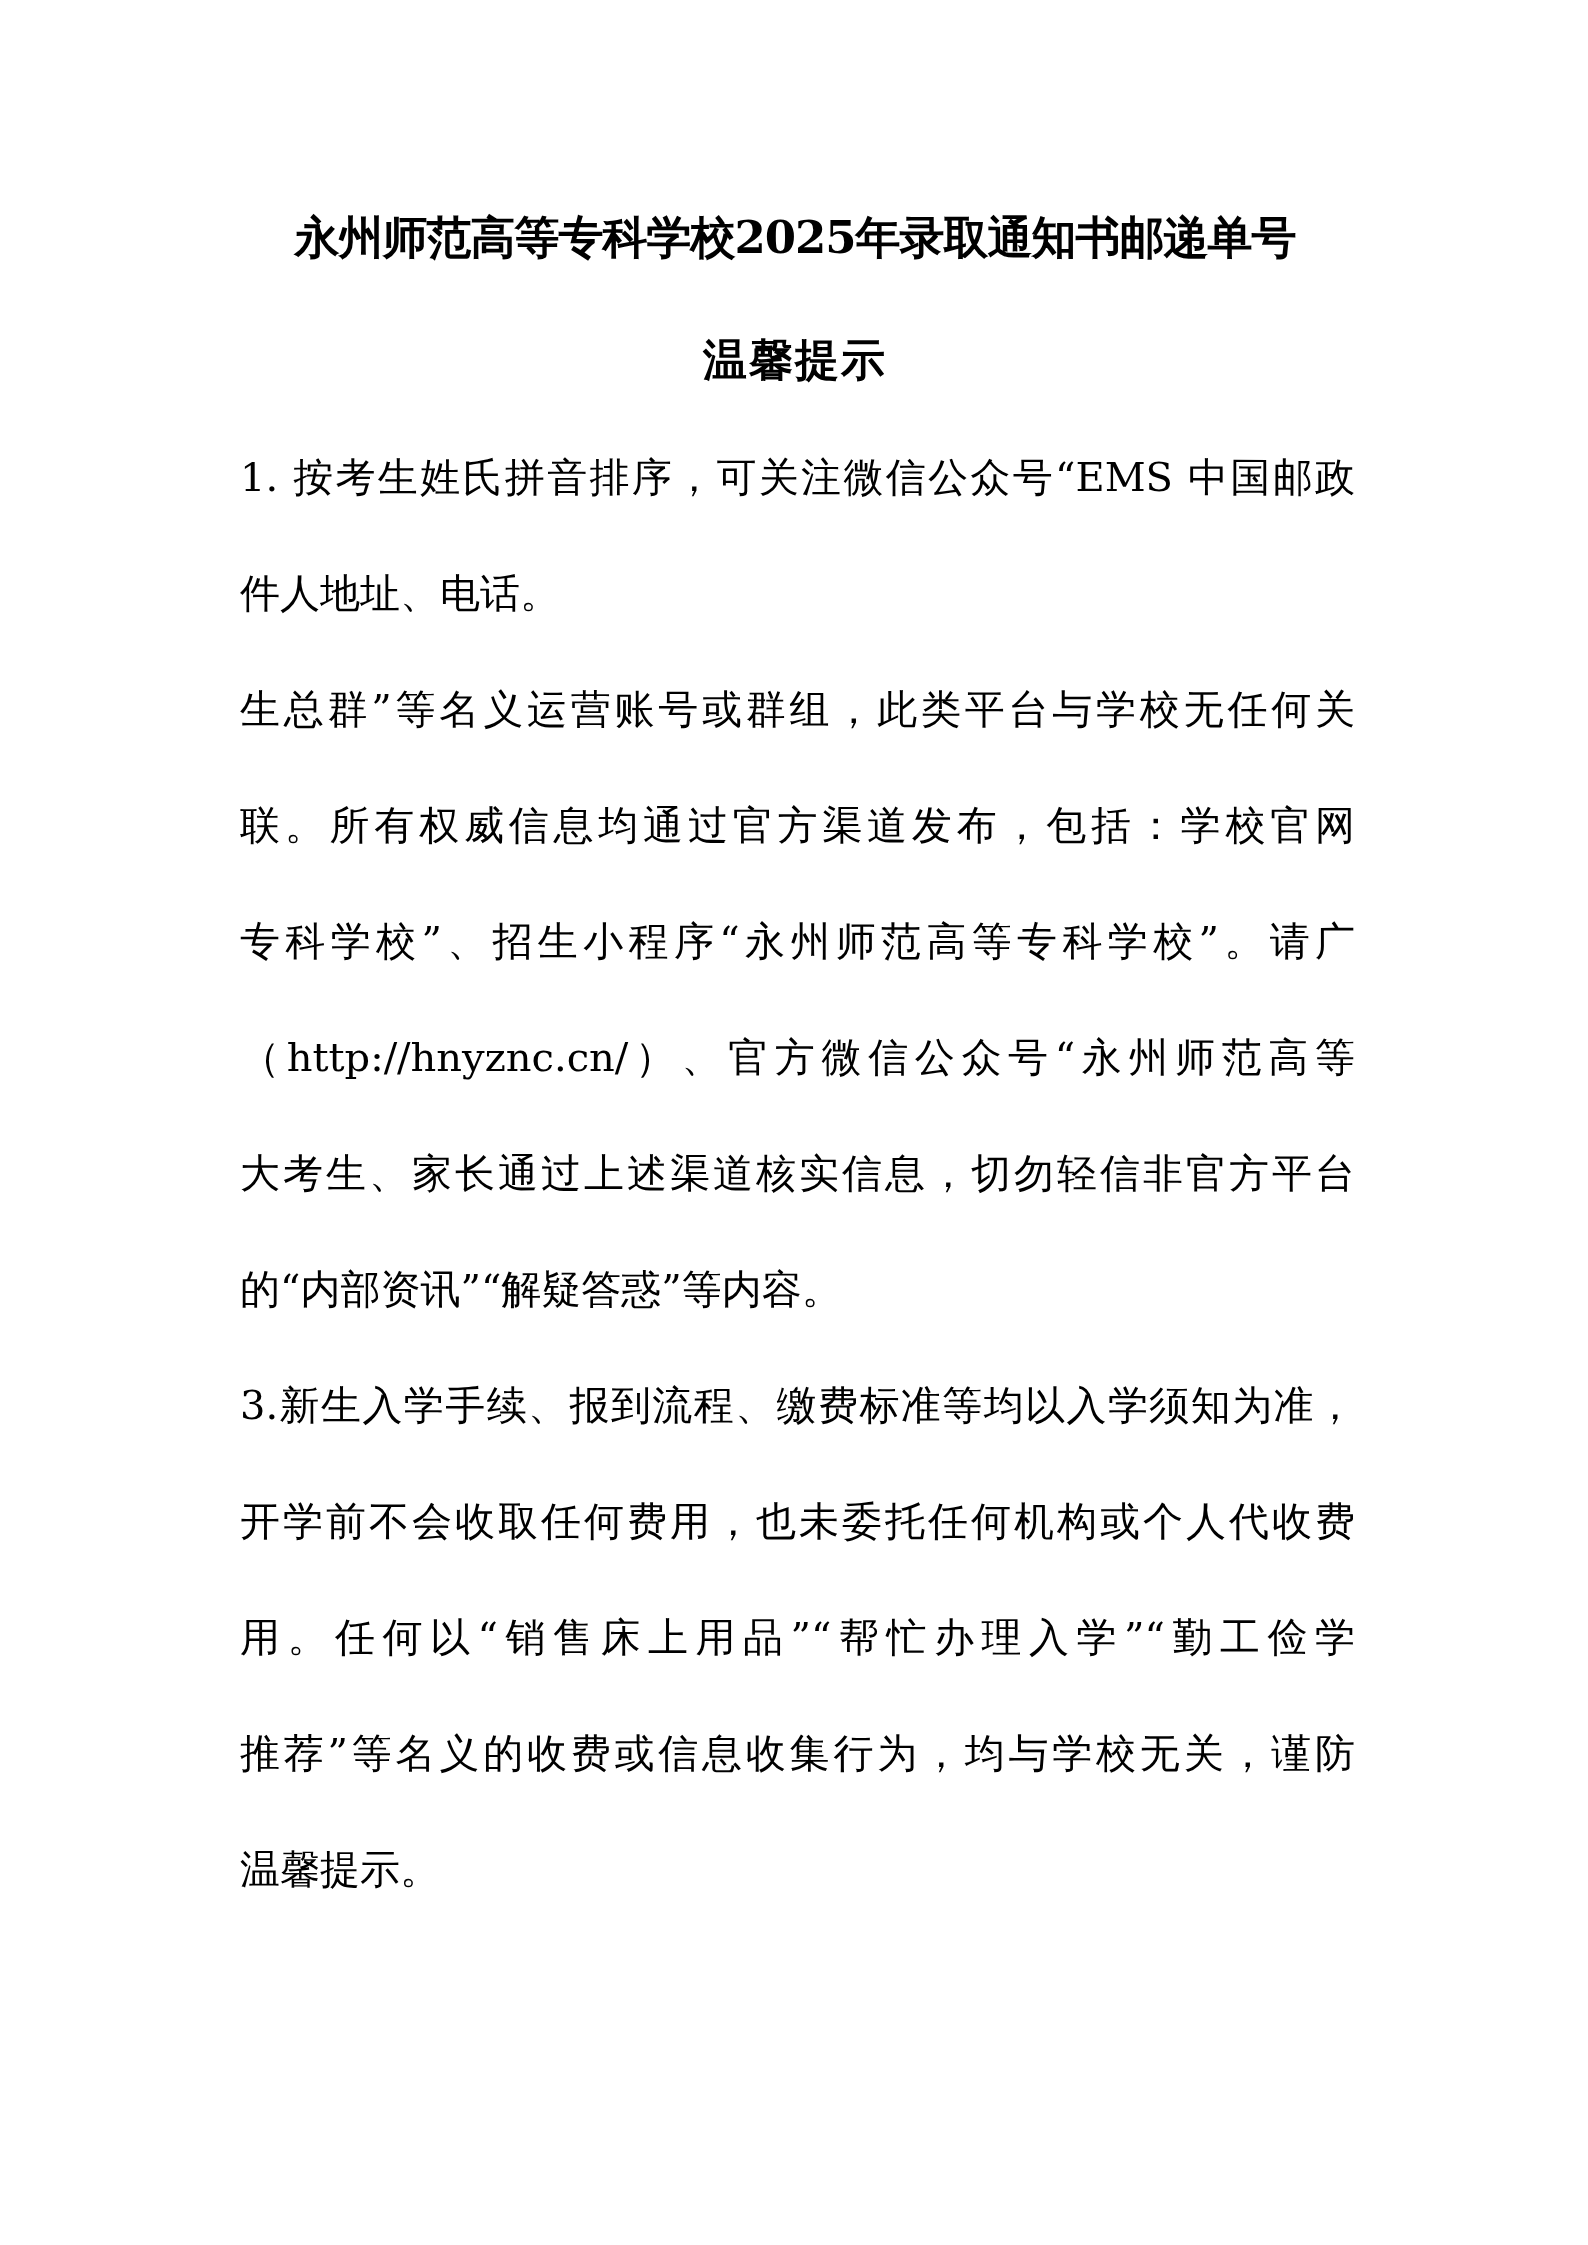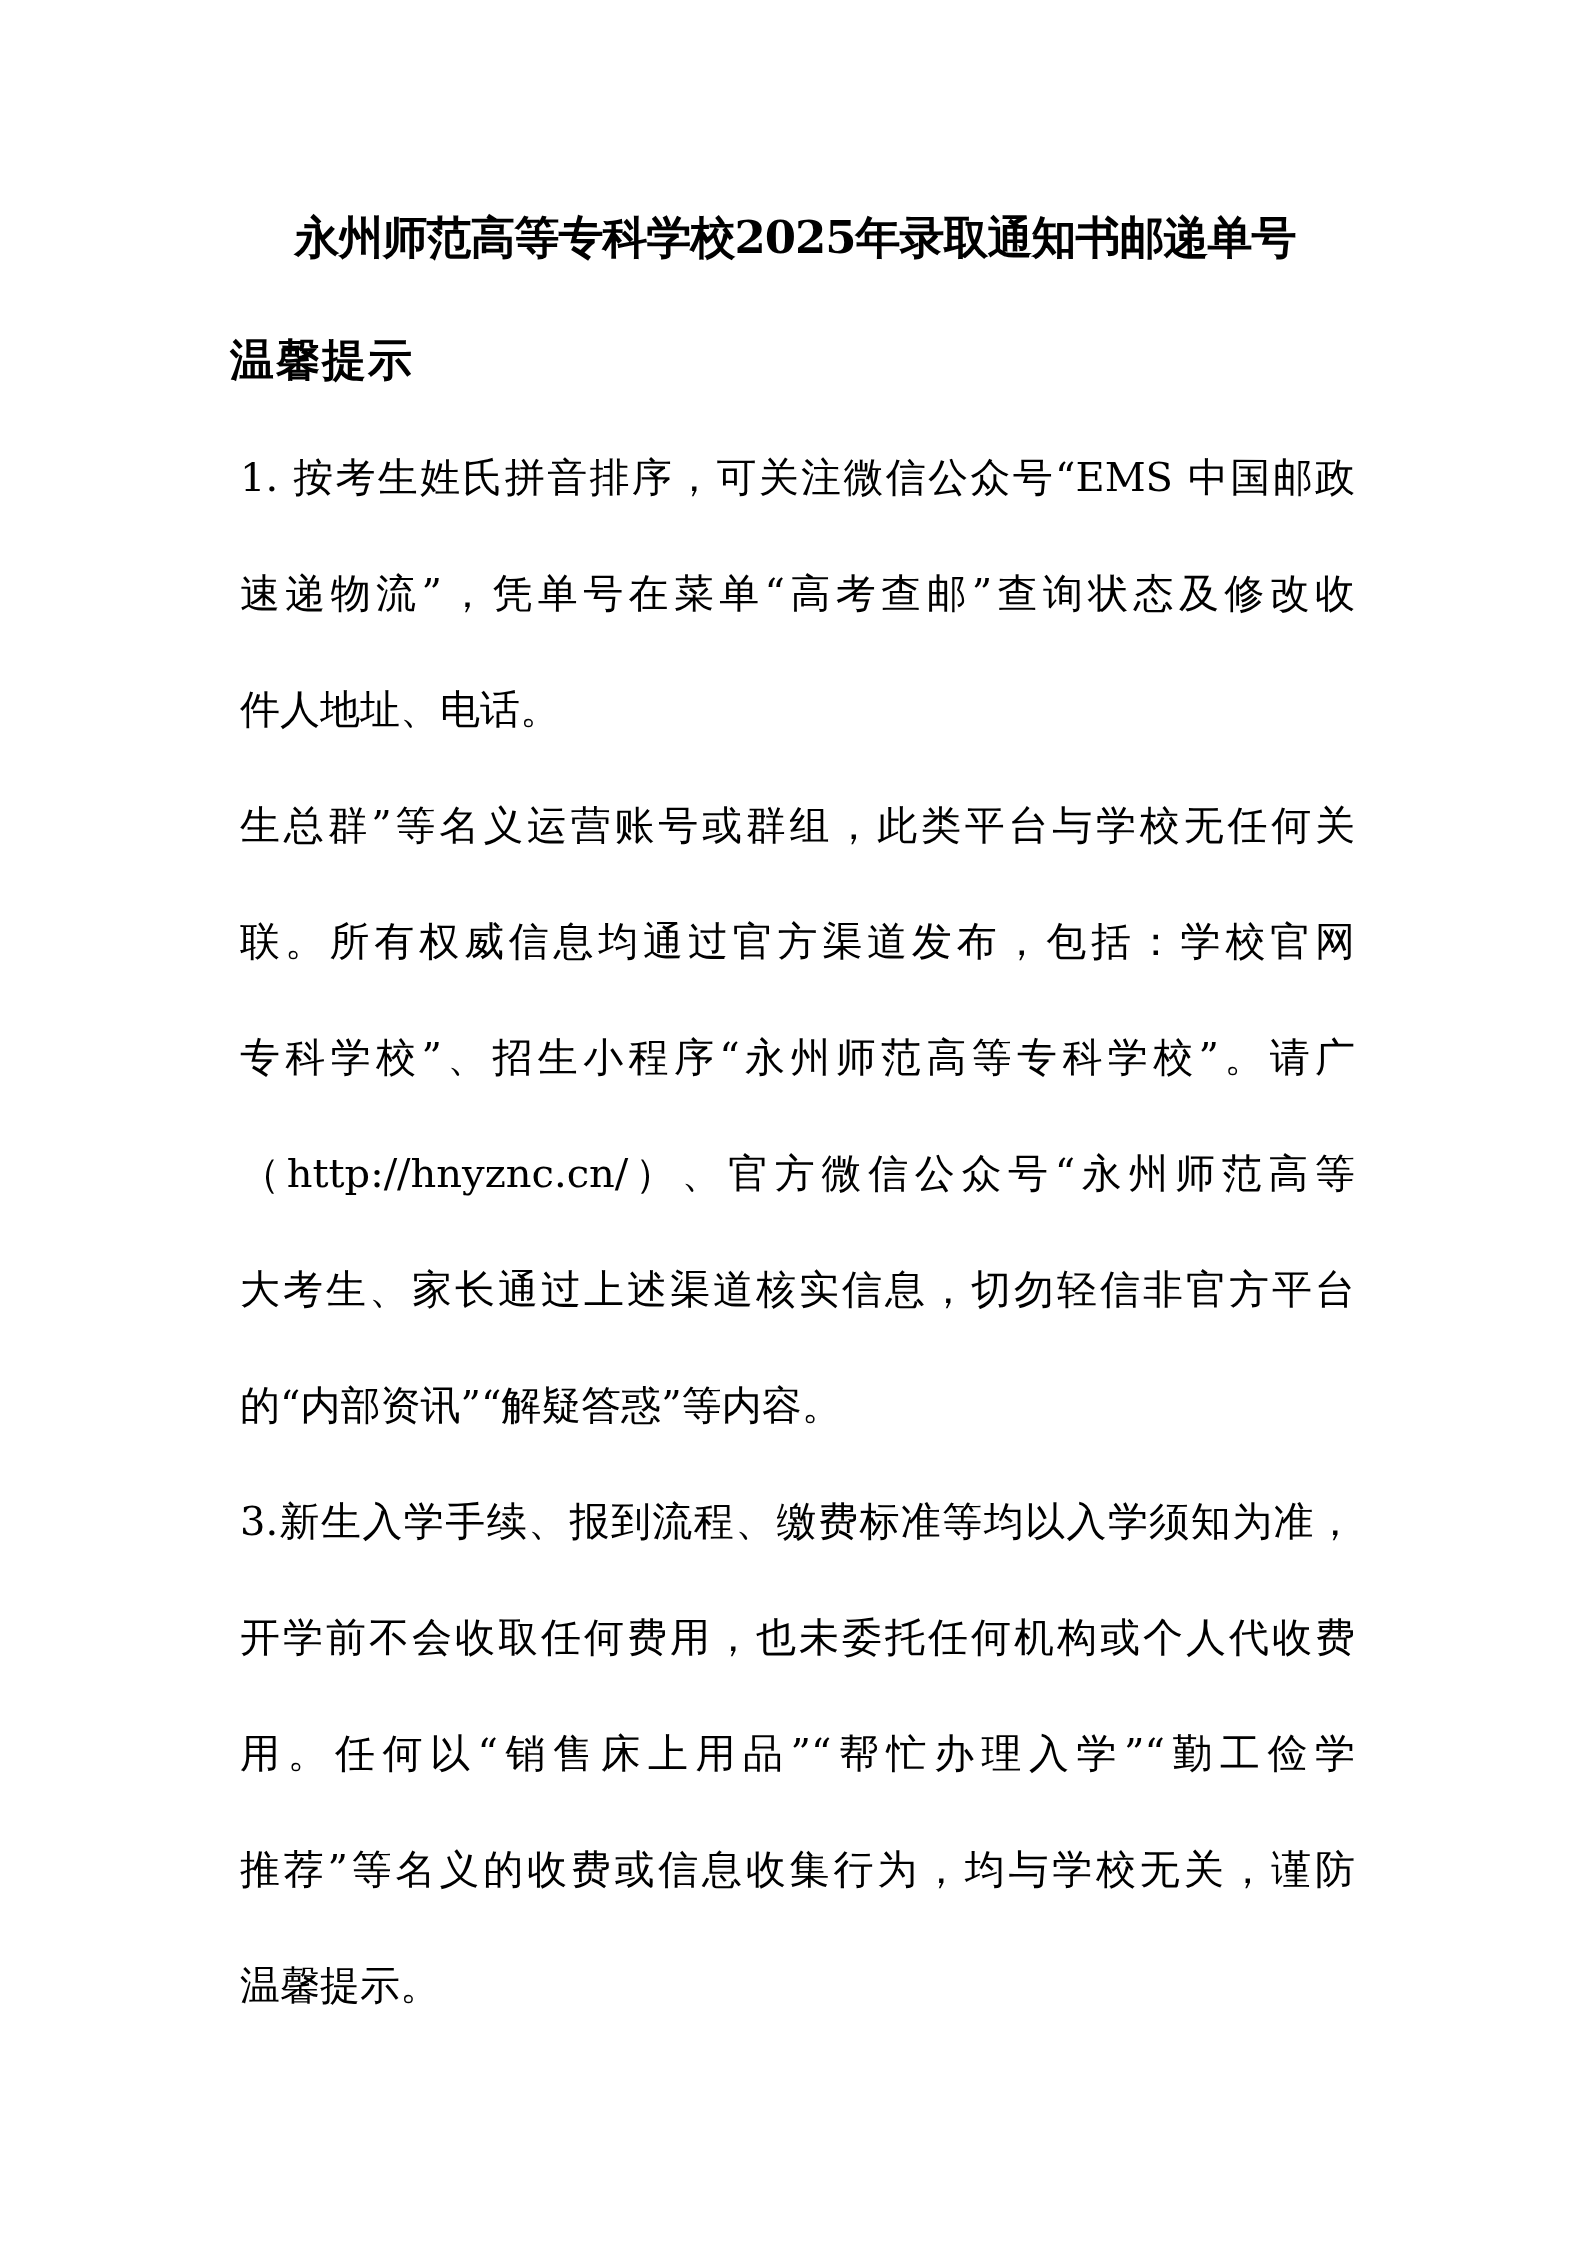--- a/index.html
+++ b/index.html
@@ -34,20 +34,21 @@
       font-weight: bold;
       letter-spacing: -1px;
       white-space: nowrap;
       line-height: 60px;
     }
     .subtitle {
       position: absolute;
       left: 230px;
       top: 330px;
       width: 1130px;
+      text-align: center;
       font-family: "DejaVu Sans", "Liberation Sans", sans-serif;
       font-size: 44px;
       font-weight: bold;
       line-height: 60px;
       letter-spacing: 2px;
     }
     .body {
       position: absolute;
       left: 240px;
       top: 415px;
@@ -75,21 +76,20 @@
 <div class="page">
 
   <div class="title">永州师范高等专科学校2025年录取通知书邮递单号</div>
 
   <div class="subtitle">温馨提示</div>
 
   <div class="body">
 
     <div>
       <span class="line">1. 按考生姓氏拼音排序，可关注微信公众号“EMS 中国邮政</span>
-      <span class="line">速递物流”，凭单号在菜单“高考查邮”查询状态及修改收</span>
       <span class="line last">件人地址、电话。</span>
     </div>
 
     <div>
       <span class="line">生总群”等名义运营账号或群组，此类平台与学校无任何关</span>
       <span class="line">联。所有权威信息均通过官方渠道发布，包括：学校官网</span>
       <span class="line">专科学校”、招生小程序“永州师范高等专科学校”。请广</span>
       <span class="line">（http://hnyznc.cn/）、官方微信公众号“永州师范高等</span>
       <span class="line">大考生、家长通过上述渠道核实信息，切勿轻信非官方平台</span>
       <span class="line last">的“内部资讯”“解疑答惑”等内容。</span>

